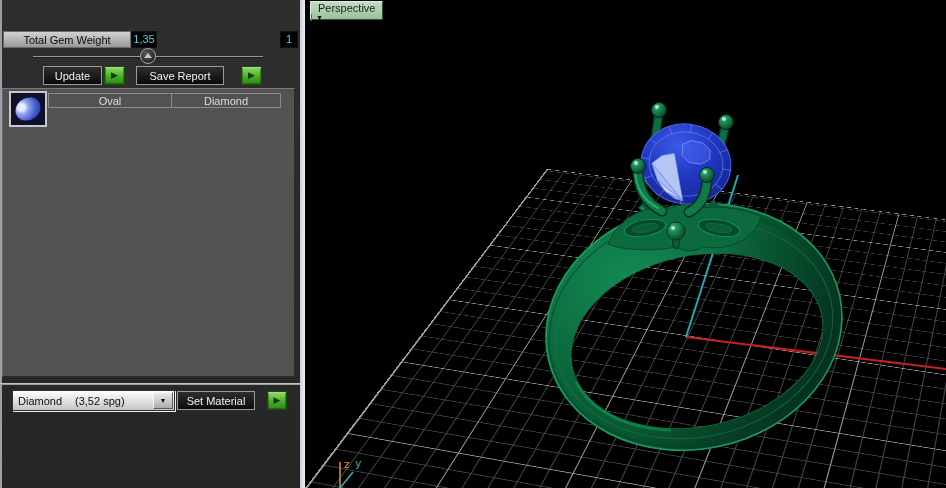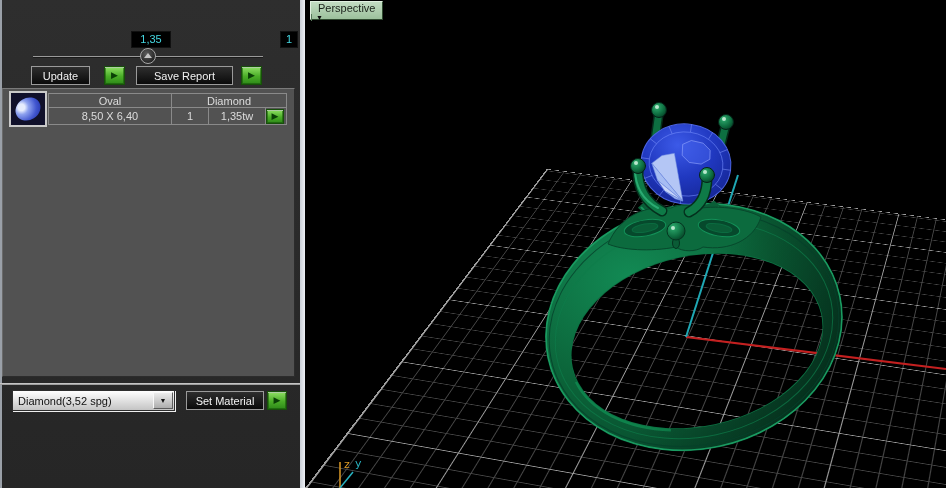--- a/index.html
+++ b/index.html
@@ -33,39 +33,39 @@
          font-family:"Liberation Sans",sans-serif;}
 
   .field-label{position:absolute;top:31px;height:17px;line-height:17px;text-align:center;
          font-size:11px;color:#0a0a0a;background:linear-gradient(#d2d2d2,#989898);
          border:1px solid #6a6a6a;box-sizing:border-box;}
   .fl1{left:3px;width:128px;}
   .fl2{left:157px;width:123px;}
   .field-value{position:absolute;top:31px;height:17px;line-height:17px;text-align:center;
          font-size:11px;color:var(--value-cyan,#45d8e2);background:#000;
          box-shadow:inset 0 0 0 1px #111;}
-  .fv1{left:131px;width:40px;}
+  .fv1{left:131px;width:26px;}
   .fv2{left:280px;width:18px;}
 
   .slider-track{position:absolute;left:33px;top:56px;width:230px;height:1px;
          background:#9a9a9a;border-bottom:1px solid #1a1a1a;}
   .slider-knob{position:absolute;left:140px;top:48px;width:16px;height:16px;border-radius:50%;
          background:radial-gradient(circle at 40% 35%,#5c5c5c,#242424 75%);
          border:1px solid #a8a8a8;box-sizing:border-box;display:flex;align-items:center;
          justify-content:center;cursor:pointer;}
   .knob-arrow{width:0;height:0;border-left:4px solid transparent;
          border-right:4px solid transparent;border-bottom:5px solid #c4c4c4;margin-top:-1px;}
 
   .dark-btn{position:absolute;background:linear-gradient(#2e2e2e,#0a0a0a);
          border:1px solid #9a9a9a;color:#f2f2f2;font-size:11px;display:flex;
          align-items:center;justify-content:center;padding:0;cursor:pointer;
          font-family:"Liberation Sans",sans-serif;}
-  .btn-update{left:31px;top:66px;width:59px;height:19px;}
-  .btn-save{left:136px;top:66px;width:97px;height:19px;}
-  .btn-setmat{left:186px;top:391px;width:78px;height:19px;}
+  .btn-update{left:43px;top:66px;width:59px;height:19px;}
+  .btn-save{left:136px;top:66px;width:88px;height:19px;}
+  .btn-setmat{left:177px;top:391px;width:78px;height:19px;}
 
   .green-btn{position:absolute;display:flex;align-items:center;justify-content:center;
          background:linear-gradient(180deg,#90e065,#4aad27 55%,#2e8a19);
          border:1px solid #174f0a;
          box-shadow:inset 0 1px 0 rgba(255,255,255,.55),inset 0 0 0 1px rgba(20,80,8,.55);
          color:#0a4006;font-size:9px;line-height:1;padding:0;cursor:pointer;}
   .gb-update{left:104px;top:66px;width:21px;height:19px;}
   .gb-save{left:241px;top:66px;width:21px;height:19px;}
   .gb-setmat{left:267px;top:391px;width:20px;height:19px;}
 
@@ -85,21 +85,21 @@
   .gtable .c-btn{padding:0;border:1px solid #8a8a8a;}
   .gb-row{position:relative;width:18px;height:15px;left:0;top:0;}
 
   .bottom-sep{position:absolute;left:0;top:383px;width:300px;height:2px;
          background:linear-gradient(#d6d6d6,#8c8c8c);}
   .dropdown{position:absolute;left:12px;top:390px;width:163px;height:21px;
          background:linear-gradient(#ffffff,#c4c4c4);border:1px solid #2e2e2e;
          box-sizing:border-box;display:flex;align-items:center;cursor:pointer;
          box-shadow:1px 1px 0 #efefef;}
   .dd-name{font-size:11px;color:#101010;margin-left:5px;}
-  .dd-density{font-size:11px;color:#101010;}
+  .dd-density{font-size:11px;color:#101010;margin-left:13px;}
   .dd-arrow{position:absolute;right:1px;top:1px;bottom:1px;width:18px;
          background:linear-gradient(#ececec,#adadad);border:1px solid;
          border-color:#f8f8f8 #5c5c5c #5c5c5c #f8f8f8;display:flex;align-items:center;
          justify-content:center;font-size:7px;color:#111;}
 
   
   .viewport{position:absolute;left:305px;top:0;width:641px;height:488px;background:#000;
          overflow:hidden;cursor:crosshair;}
   .grid-plane{position:absolute;left:110px;top:45px;width:640px;height:620px;
          transform:perspective(1200px) rotateX(52deg) rotateZ(14deg);
@@ -120,20 +120,21 @@
 </style>
 </head>
 <body>
 
 <div id="app">
 
   <div class="panel">
     <div class="left-edge"></div>
 
 
+    <div class="field-label fl1">Total Gem Weight</div>
     <div class="field-value fv1">1,35</div>
     <div class="field-value fv2">1</div>
 
     <div class="slider-track"></div>
     <div class="slider-knob">
       <div class="knob-arrow"></div>
     </div>
 
     <button class="dark-btn btn-update">Update</button>
     <button class="green-btn gb-update">
@@ -146,30 +147,20 @@
 
     <div class="list-panel">
       <div class="thumb">
         <div class="thumb-gem"></div>
       </div>
       <table class="gtable">
         <tbody>
             <tr class="r1">
           <td style="width:118px">Oval</td>
           <td colspan="3" style="width:104px">Diamond</td>
-        </tr>
-        <tr class="r2">
-          <td>8,50 X 6,40</td>
-          <td style="width:32px">1</td>
-          <td style="width:52px">1,35tw</td>
-          <td class="c-btn" style="width:20px">
-            <button class="green-btn gb-row">
-              <span>▶</span>
-            </button>
-          </td>
         </tr>
       </tbody>
         </table>
     </div>
 
     <div class="bottom-sep"></div>
 
     <div class="dropdown">
       <span class="dd-name">Diamond</span>
       <span class="dd-density">(3,52 spg)</span>

